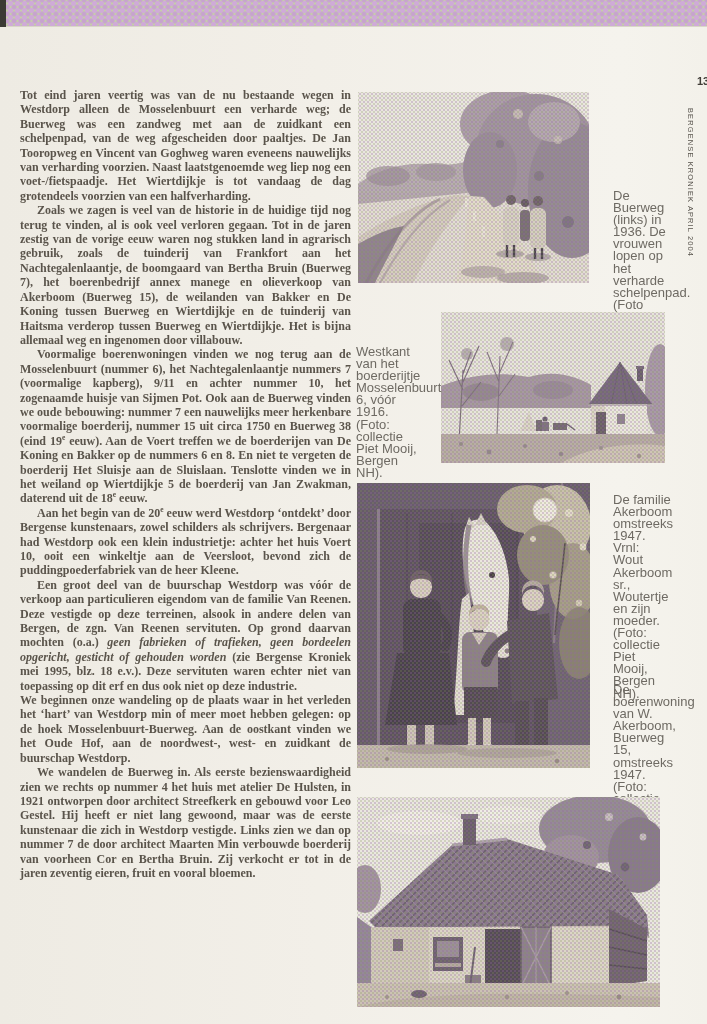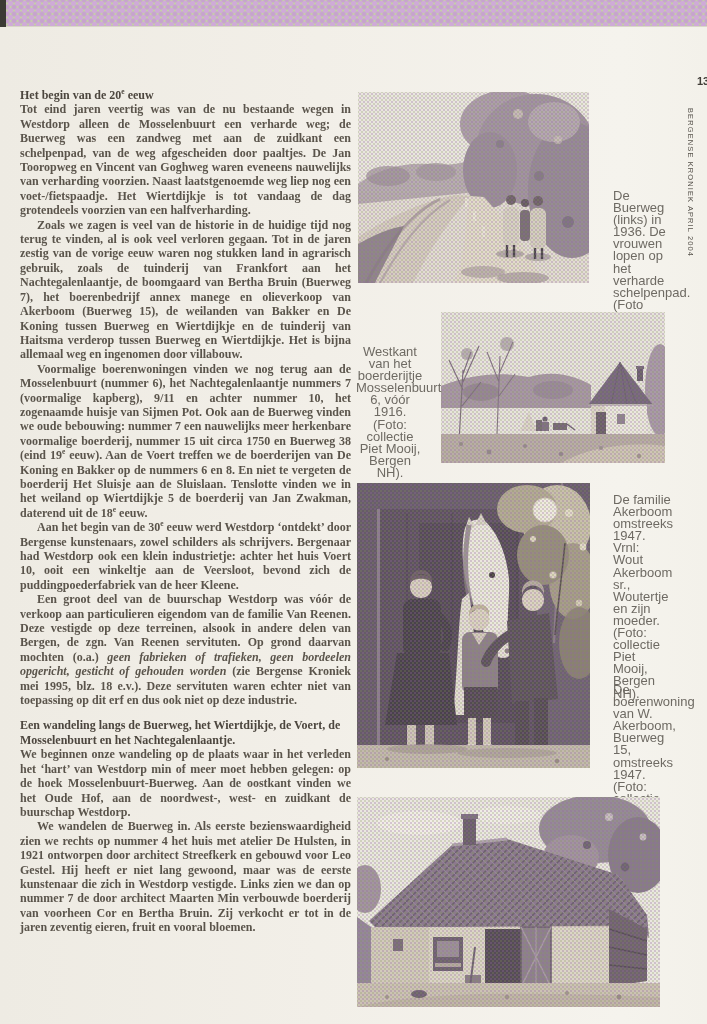--- a/index.html
+++ b/index.html
@@ -58,43 +58,41 @@
   .p1{left:358px;top:92px;width:231px;height:191px;}
   .p2{left:441px;top:312px;width:224px;height:151px;}
   .p3{left:357px;top:483px;width:233px;height:285px;}
   .p4{left:357px;top:797px;width:303px;height:210px;}
   
   .caption{
     position:absolute;font-family:"Liberation Sans",sans-serif;
     font-size:13px;line-height:12.1px;color:#6e6a63;
   }
   .cap1{left:613px;top:190px;width:57px;}
-  .cap2{left:356px;top:346px;width:68px;text-align:center;}
+  .cap2{left:356px;top:346px;width:68px;text-align:left;}
   .cap3{left:613px;top:494px;width:59px;}
   .cap4{left:613px;top:684px;width:59px;}
 </style>
 </head>
 <body>
 
 <div class="page">
 
   <div class="top-band"></div>
   <div class="top-corner"></div>
 
   <div class="pagenum">13</div>
   <div class="vtitle">BERGENSE KRONIEK APRIL 2004</div>
 
   <div class="text-col">
-    <h2><span>Het begin van de 20</span><sup>e</sup><span> eeuw</span></h2>
     <p><span>Tot eind jaren veertig was van de nu bestaande wegen in Westdorp alleen de Mosselenbuurt een verharde weg; de Buerweg was een zandweg met aan de zuidkant een schelpenpad, van de weg afgescheiden door paaltjes. De Jan Tooropweg en Vincent van Goghweg waren eveneens nauwelijks van verharding voorzien. Naast laatstgenoemde weg liep nog een voet-/fietspaadje. Het Wiertdijkje is tot vandaag de dag grotendeels voorzien van een halfverharding.</span></p>
     <p class="ind"><span>Zoals we zagen is veel van de historie in de huidige tijd nog terug te vinden, al is ook veel verloren gegaan. Tot in de jaren zestig van de vorige eeuw waren nog stukken land in agrarisch gebruik, zoals de tuinderij van Frankfort aan het Nachtegalenlaantje, de boomgaard van Bertha Bruin (Buerweg 7), het boerenbedrijf annex manege en olieverkoop van Akerboom (Buerweg 15), de weilanden van Bakker en De Koning tussen Buerweg en Wiertdijkje en de tuinderij van Haitsma verderop tussen Buerweg en Wiertdijkje. Het is bijna allemaal weg en ingenomen door villabouw.</span></p>
     <p class="ind"><span>Voormalige boerenwoningen vinden we nog terug aan de Mosselenbuurt (nummer 6), het Nachtegalenlaantje nummers 7 (voormalige kapberg), 9/11 en achter nummer 10, het zogenaamde huisje van Sijmen Pot. Ook aan de Buerweg vinden we oude bebouwing: nummer 7 een nauwelijks meer herkenbare voormalige boerderij, nummer 15 uit circa 1750 en Buerweg 38 (eind 19</span><sup>e</sup><span> eeuw). Aan de Voert treffen we de boerderijen van De Koning en Bakker op de nummers 6 en 8. En niet te vergeten de boerderij Het Sluisje aan de Sluislaan. Tenslotte vinden we in het weiland op Wiertdijkje 5 de boerderij van Jan Zwakman, daterend uit de 18</span><sup>e</sup><span> eeuw.</span></p>
-    <p class="ind"><span>Aan het begin van de 30</span><sup>e</sup><span> eeuw werd Westdorp ‘ontdekt’ door Bergense kunstenaars, zowel schilders als schrijvers. Bergenaar had Westdorp ook een klein industrietje: achter het huis Voert 10, ooit een winkeltje aan de Veersloot, bevond zich de puddingpoederfabriek van de heer Kleene.</span></p>
+    <p class="ind"><span>Aan het begin van de 20</span><sup>e</sup><span> eeuw werd Westdorp ‘ontdekt’ door Bergense kunstenaars, zowel schilders als schrijvers. Bergenaar had Westdorp ook een klein industrietje: achter het huis Voert 10, ooit een winkeltje aan de Veersloot, bevond zich de puddingpoederfabriek van de heer Kleene.</span></p>
     <p class="ind"><span>Een groot deel van de buurschap Westdorp was vóór de verkoop aan particulieren eigendom van de familie Van Reenen. Deze vestigde op deze terreinen, alsook in andere delen van Bergen, de zgn. Van Reenen servituten. Op grond daarvan mochten (o.a.) </span><em>geen fabrieken of trafieken, geen bordeelen opgericht, gesticht of gehouden worden</em><span> (zie Bergense Kroniek mei 1995, blz. 18 e.v.). Deze servituten waren echter niet van toepassing op dit erf en dus ook niet op deze industrie.</span></p>
-    <h2 class="h2gap"><span>Een wandeling langs de Buerweg, het Wiertdijkje, de Voert, de Mosselenbuurt en het Nachtegalenlaantje.</span></h2>
     <p><span>We beginnen onze wandeling op de plaats waar in het verleden het ‘hart’ van Westdorp min of meer moet hebben gelegen: op de hoek Mosselenbuurt-Buerweg. Aan de oostkant vinden we het Oude Hof, aan de noordwest-, west- en zuidkant de buurschap Westdorp.</span></p>
     <p class="ind"><span>We wandelen de Buerweg in. Als eerste bezienswaardigheid zien we rechts op nummer 4 het huis met atelier De Hulsten, in 1921 ontworpen door architect Streefkerk en gebouwd voor Leo Gestel. Hij heeft er niet lang gewoond, maar was de eerste kunstenaar die zich in Westdorp vestigde. Links zien we dan op nummer 7 de door architect Maarten Min verbouwde boerderij van voorheen Cor en Bertha Bruin. Zij verkocht er tot in de jaren zeventig eieren, fruit en vooral bloemen.</span></p>
   </div>
 
   <figure class="photo p1">
     <svg viewBox="0 0 231 191" preserveAspectRatio="none">
       <rect x="0" y="0" width="231" height="191" fill="#e9e6de"></rect>
       <rect x="0" y="100" width="231" height="91" fill="#ddd6cb" opacity=".6"></rect>
       <path d="M0,92 C18,78 45,70 70,72 C90,74 105,72 118,66 L118,100 L0,112 Z" fill="#b3a6ac" opacity=".9"></path>
       <ellipse cx="30" cy="84" rx="22" ry="10" fill="#9d8f99" opacity=".7"></ellipse>

